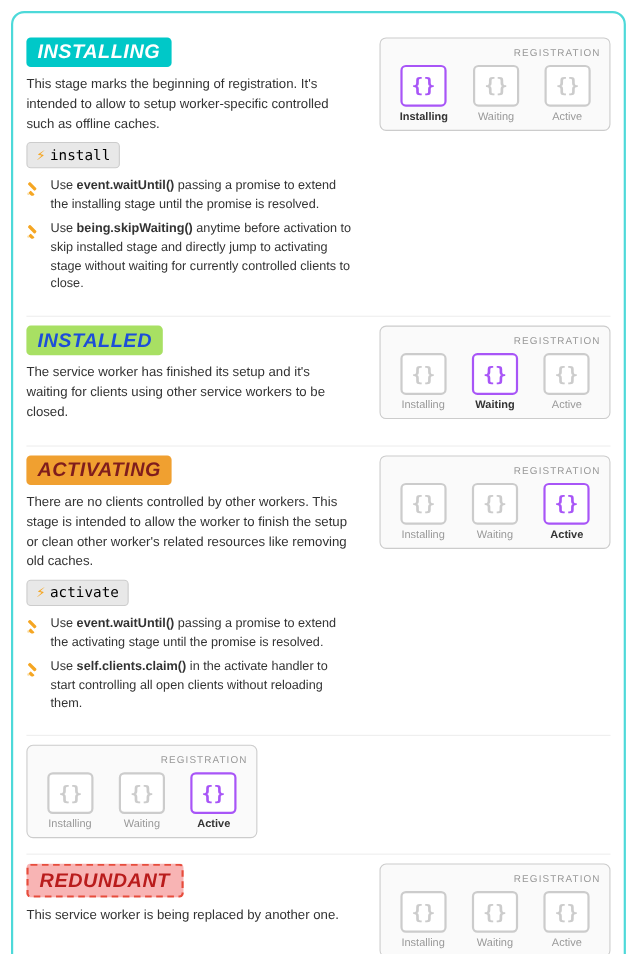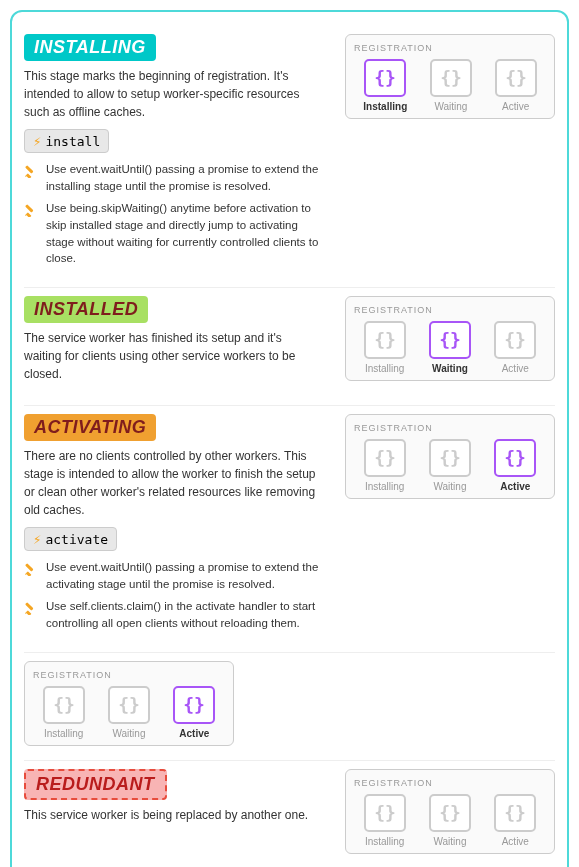--- a/index.html
+++ b/index.html
@@ -45,21 +45,21 @@
       display: inline-block;
       padding: 3px 10px;
       border-radius: 4px;
       font-size: 18px;
       font-weight: 900;
       font-style: italic;
       margin-bottom: 6px;
       letter-spacing: 0.5px;
     }
     .badge-installing { background: #00c8c8; color: #fff; }
-    .badge-installed { background: #a8e063; color: #7f1d1d; }
+    .badge-installed { background: #a8e063; color: #1d4ed8; }
     .badge-activating { background: #f0a030; color: #7f1d1d; }
     .badge-activated { background: #78e08f; color: #155a00; }
     .badge-redundant { background: #f8b4b4; color: #b91c1c; border: 2px dashed #e74c3c; }
 
     .section-desc {
       font-size: 12px;
       color: #333;
       line-height: 1.5;
       margin-bottom: 8px;
     }
@@ -91,33 +91,33 @@
       color: #333;
       margin-bottom: 6px;
       line-height: 1.45;
     }
     .pencil-icon {
       flex: 0 0 16px;
       width: 16px;
       height: 16px;
       margin-top: 1px;
     }
-    .tip strong { font-weight: normal; }
+    .tip strong { font-weight: bold; }
 
     
     .reg-diagram {
       border: 1px solid #ccc;
       border-radius: 6px;
       padding: 8px 8px 6px;
       background: #fafafa;
     }
     .reg-label {
       font-size: 9px;
       color: #999;
-      text-align: left;
+      text-align: right;
       letter-spacing: 1px;
       margin-bottom: 6px;
       text-transform: uppercase;
     }
     .reg-boxes {
       display: flex;
       justify-content: space-around;
       align-items: center;
       gap: 4px;
     }
@@ -165,21 +165,21 @@
 <body>
 
 <div class="page-container">
   <h1 class="page-title"></h1>
 
   <div id="sections-container">
       <div class="section">
         <div class="section-top">
     <div class="section-left">
     <div class="stage-badge badge-installing">INSTALLING</div>
-    <p class="section-desc">This stage marks the beginning of registration. It's intended to allow to setup worker-specific resources such as offline caches.</p><div class="code-badge">
+    <p class="section-desc">This stage marks the beginning of registration. It's intended to allow to setup worker-specific controlled such as offline caches.</p><div class="code-badge">
       <span class="lightning">⚡</span>
       <span>install</span>
     </div><div class="tip">
         <svg class="pencil-icon" viewBox="0 0 16 16" fill="none" xmlns="http://www.w3.org/2000/svg">
     <rect x="2" y="10" width="3" height="5" rx="0.5" fill="#f5a623" transform="rotate(-45 6 12)"></rect>
     <rect x="3" y="2" width="3" height="9" rx="1" fill="#f5a623" transform="rotate(-45 6 6)"></rect>
     <polygon points="1,13 3,15 1,15" fill="#f5d080"></polygon>
   </svg>
         <span>Use <strong>event.waitUntil()</strong> passing a promise to extend the installing stage until the promise is resolved.</span>
       </div><div class="tip">

